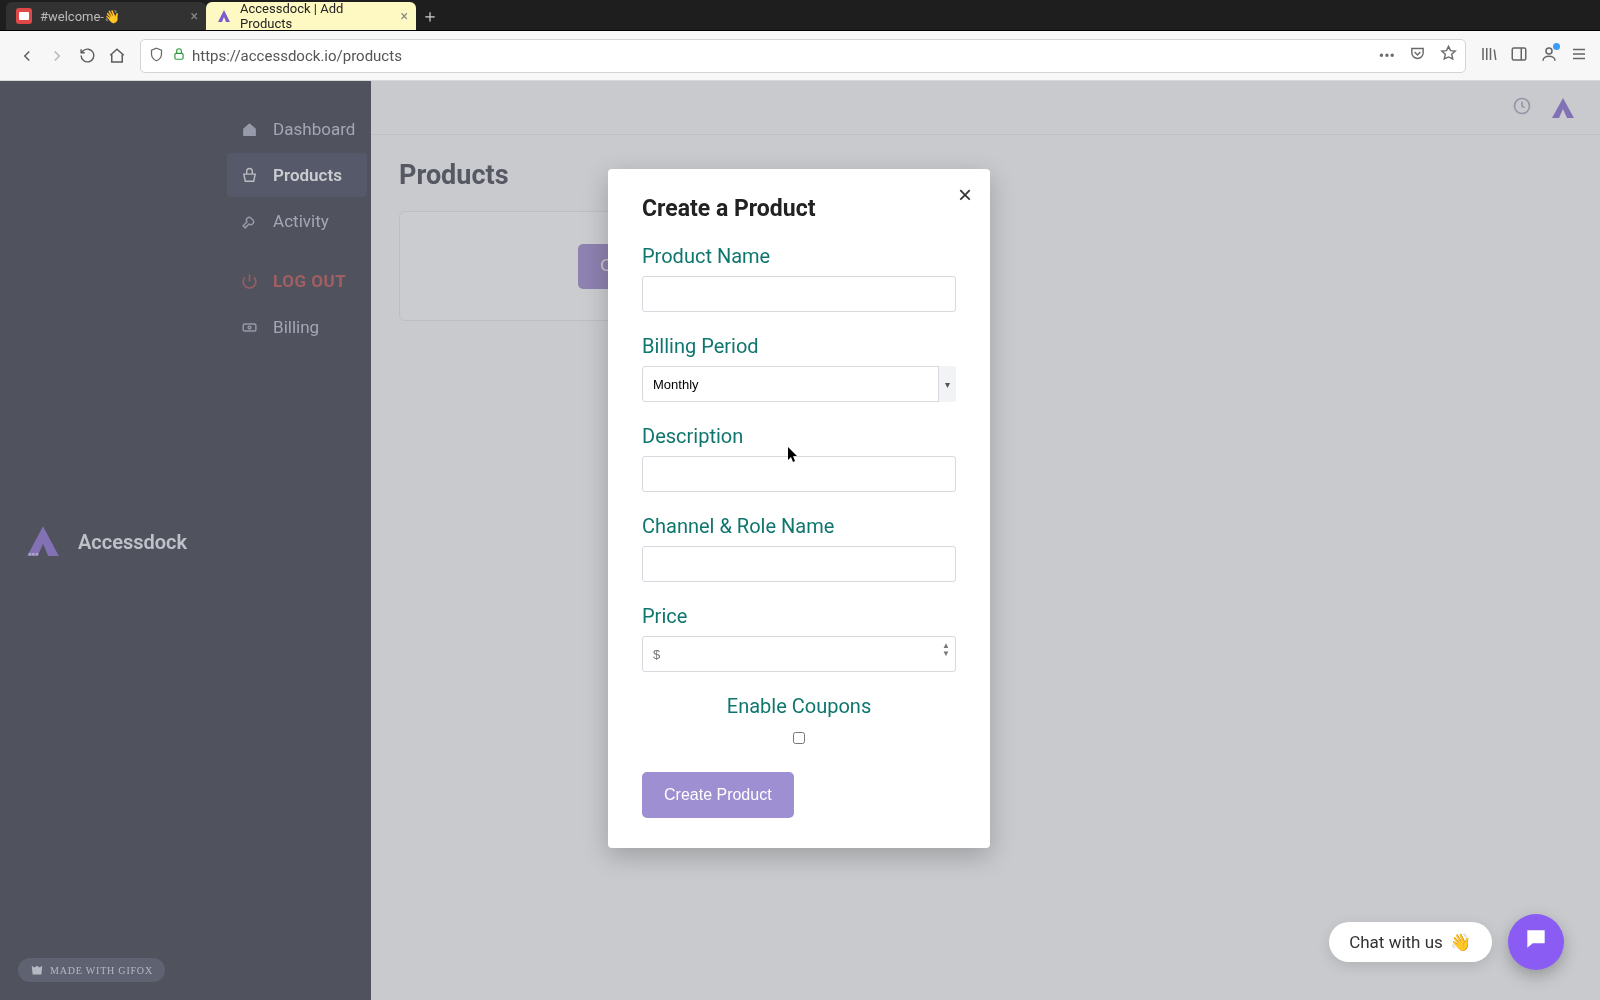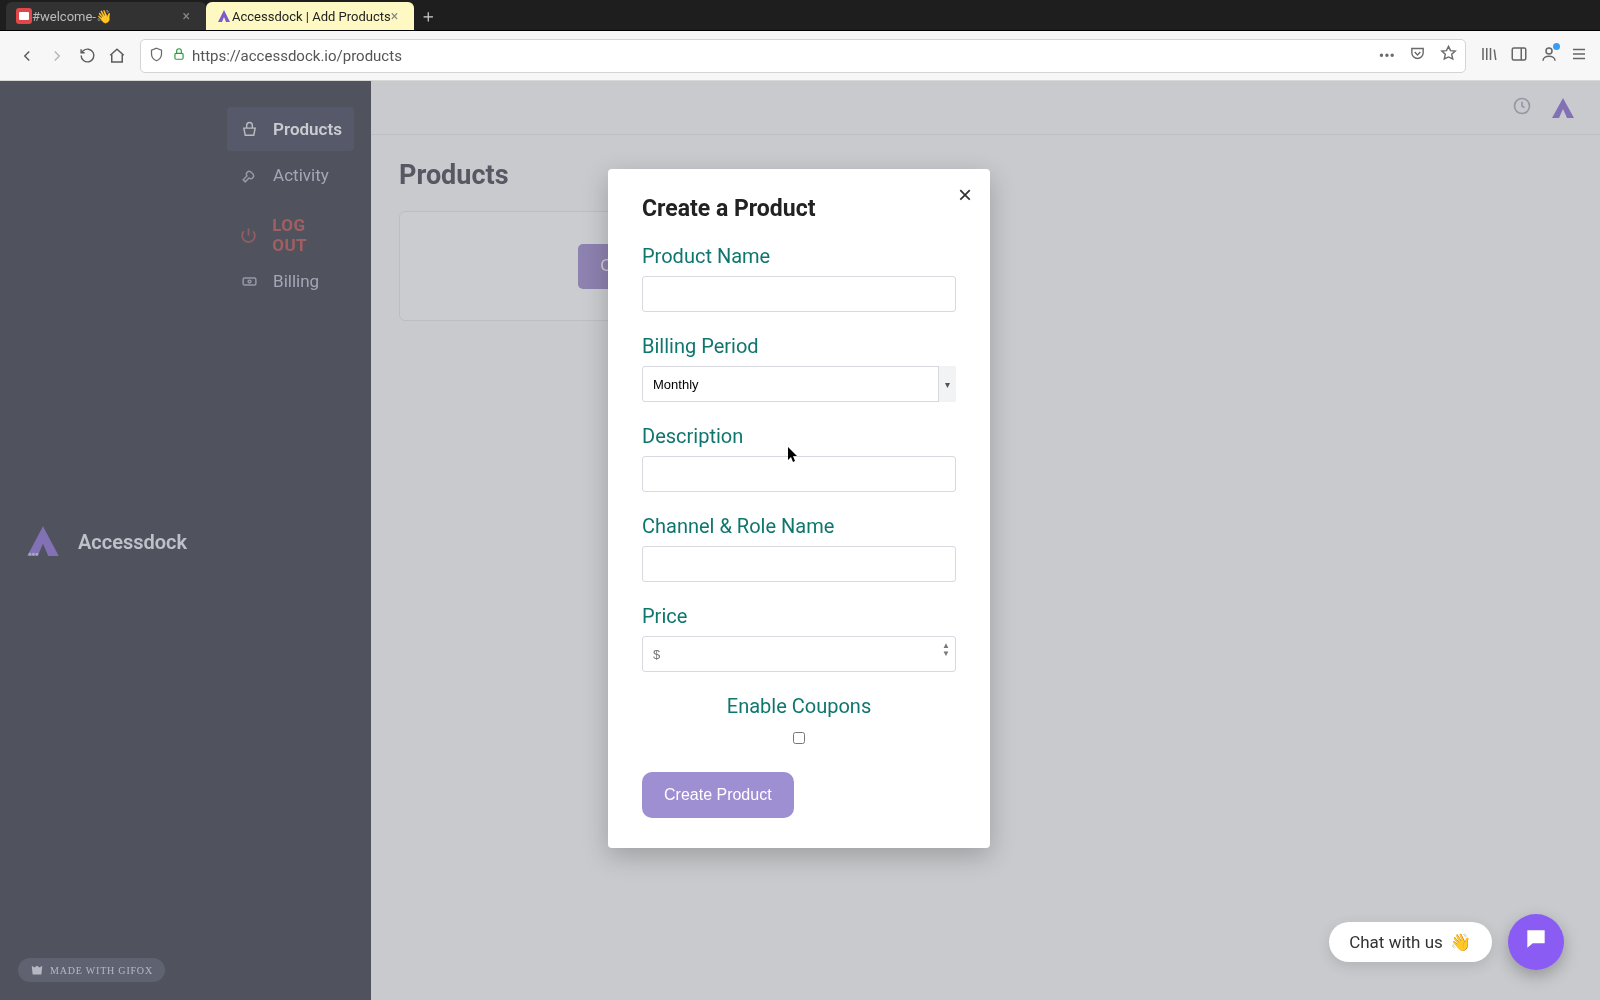--- a/index.html
+++ b/index.html
@@ -1,20 +1,20 @@
 <!DOCTYPE html>
 <html><head>
 <meta charset="utf-8">
 <style>
   * { box-sizing: border-box; margin: 0; padding: 0; }
   html, body { width: 1600px; height: 1000px; font-family: -apple-system, "Segoe UI", Roboto, Helvetica, Arial, sans-serif; overflow: hidden; }
 
   
   .tabbar { background:#1e1e1e; height:31px; display:flex; align-items:flex-end; padding-left:6px; border-bottom:1px solid #000;}
-  .tab { height:28px; display:flex; align-items:center; padding:0 16px 0 10px; font-size:13px; color:#ccc; border-top-left-radius:6px; border-top-right-radius:6px; min-width:200px; max-width:210px; position:relative;}
+  .tab { height:28px; display:flex; align-items:center; gap:8px; padding:0 8px 0 10px; font-size:13px; color:#ccc; border-top-left-radius:6px; border-top-right-radius:6px; min-width:200px; max-width:210px; position:relative;}
   .tab.inactive { background:#323232; color:#bbb;}
   .tab.active   { background:#fef9c3; color:#222;}
   .tab .favicon { width:16px; height:16px; display:inline-flex; align-items:center; justify-content:center; font-size:12px;}
   .tab .close { margin-left:auto; font-size:14px; color:#888;}
   .newtab { width:28px; height:28px; display:flex; align-items:center; justify-content:center; color:#ccc; font-size:18px;}
 
   .addrbar { background:#f7f7f7; height:50px; display:flex; align-items:center; padding:0 12px; border-bottom:1px solid #d8d8d8;}
   .nav-icn { width:30px; height:30px; display:flex; align-items:center; justify-content:center; color:#5c5c5c; border-radius:4px;}
   .nav-icn.disabled { color:#b8b8b8;}
   .urlbox { flex:1; margin:0 14px 0 8px; height:34px; border:1px solid #d4d4d4; border-radius:5px; display:flex; align-items:center; padding:0 8px; background:#fff;}
@@ -58,21 +58,21 @@
   .field { margin-bottom:22px;}
   .field-label { font-size:20px; color:#0f766e; margin-bottom:8px; display:block;}
   .txt-input { width:100%; height:36px; border:1px solid #d7d9df; border-radius:3px; padding:0 10px; font-size:14px; background:#fff;}
   .select-wrap { position:relative;}
   .select { width:100%; height:36px; border:1px solid #d7d9df; border-radius:3px; padding:0 10px; font-size:13px; appearance:none; background:#fff;}
   .select-caret { position:absolute; right:0; top:0; width:18px; height:36px; border-left:1px solid #d7d9df; display:flex; align-items:center; justify-content:center; font-size:10px; color:#555; pointer-events:none; background:#f2f3f5; border-top-right-radius:3px; border-bottom-right-radius:3px;}
   .price-input { width:100%; height:36px; border:1px solid #d7d9df; border-radius:3px; padding:0 26px 0 10px; font-size:13px; color:#888;}
   .spinner { position:absolute; right:6px; top:6px; display:flex; flex-direction:column; font-size:8px; color:#777; line-height:1;}
   .coupon-row { display:flex; align-items:center; gap:14px; margin-bottom:28px;flex-direction:column;}
   .coupon-row input[type=checkbox]{ width:12px; height:12px;}
-  .submit-btn { background:#9e8ed2; color:#fff; border:none; padding:14px 22px; font-size:16px; border-radius:10px; cursor:pointer;}
+  .submit-btn { background:#9e8ed2; color:#fff; border:none; padding:14px 22px; font-size:16px; border-radius:5px; cursor:pointer;}
   .cursor-fake { position:absolute; left:788px; top:366px; font-size:14px; color:#000; pointer-events:none;}
 
   
   .chat-pill { position:absolute; right:108px; bottom:38px; background:#fff; border-radius:24px; padding:10px 20px; font-size:17px; color:#333; box-shadow:0 4px 14px rgba(0,0,0,.12); display:flex; align-items:center; gap:8px;}
   .chat-fab { position:absolute; right:36px; bottom:30px; width:56px; height:56px; border-radius:50%; background:#8a5cf3; color:#fff; display:flex; align-items:center; justify-content:center; font-size:24px; box-shadow:0 6px 16px rgba(0,0,0,.25);}
 </style>
 </head>
 <body>
 
 <div class="tabbar">
@@ -169,20 +169,28 @@
         <svg viewBox="0 0 48 48" width="42" height="42">
             <path d="M6 40 L24 6 L42 40 L30 40 L24 26 L18 40 Z" fill="#7a5bcf"></path>
             <circle cx="9" cy="38" r="1.6" fill="#c3b6ea"></circle>
             <circle cx="13" cy="38" r="1.6" fill="#c3b6ea"></circle>
             <circle cx="17" cy="38" r="1.6" fill="#c3b6ea"></circle>
           </svg>
       </span>
       <span class="brand-name">Accessdock</span>
     </div>
     <nav class="nav">
+      <div class="nav-item">
+        <span class="icn">
+            <svg width="17" height="17" viewBox="0 0 24 24" fill="currentColor">
+              <path d="M3 11l9-8 9 8v10H3z"></path>
+            </svg>
+          </span>
+        <span>Dashboard</span>
+      </div>
       <div class="nav-item active">
         <span class="icn">
             <svg width="17" height="17" viewBox="0 0 24 24" fill="none" stroke="currentColor" stroke-width="2">
               <path d="M4 10h16l-2 10H6L4 10z"></path>
               <path d="M8 10V6a4 4 0 0 1 8 0v4"></path>
             </svg>
           </span>
         <span>Products</span>
       </div>
       <div class="nav-item">

